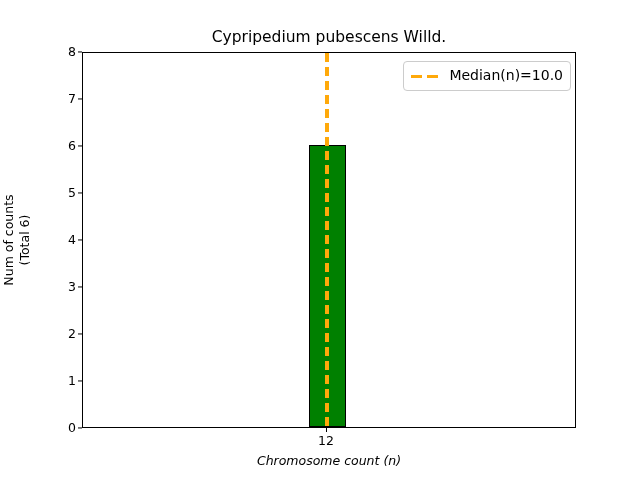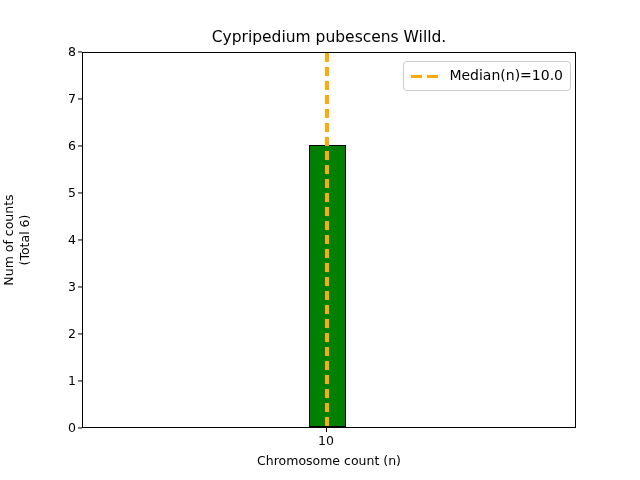--- a/index.html
+++ b/index.html
@@ -151,20 +151,21 @@
   #xlabel {
     position: absolute;
     left: 82px;
     top: 453px;
     width: 494px;
     text-align: center;
     font-size: 12.5px;
     line-height: 15px;
     color: #000000;
     white-space: nowrap;
+    font-style: italic;
   }
   #ylabel {
     position: absolute;
     left: 0px;
     top: 52px;
     width: 376px;
     height: 34px;
     transform-origin: 0 0;
     transform: rotate(-90deg) translate(-376px, 0);
     text-align: center;
@@ -266,21 +267,21 @@
       </div>
     </div>
 
   </div>
 
   <div id="xtick-marks">
     <div class="xtick" style="left:244px;"></div>
   </div>
 
   <div id="xtick-labels">
-    <div class="xtick-label" style="left:244px;">10</div>
+    <div class="xtick-label" style="left:244px;">12</div>
   </div>
 
   <div id="xlabel">Chromosome count (n)</div>
 
   <div id="ylabel">
     <span class="yl-line">Num of counts</span>
     <span class="yl-line">(Total 6)</span>
   </div>
 
 </div>

